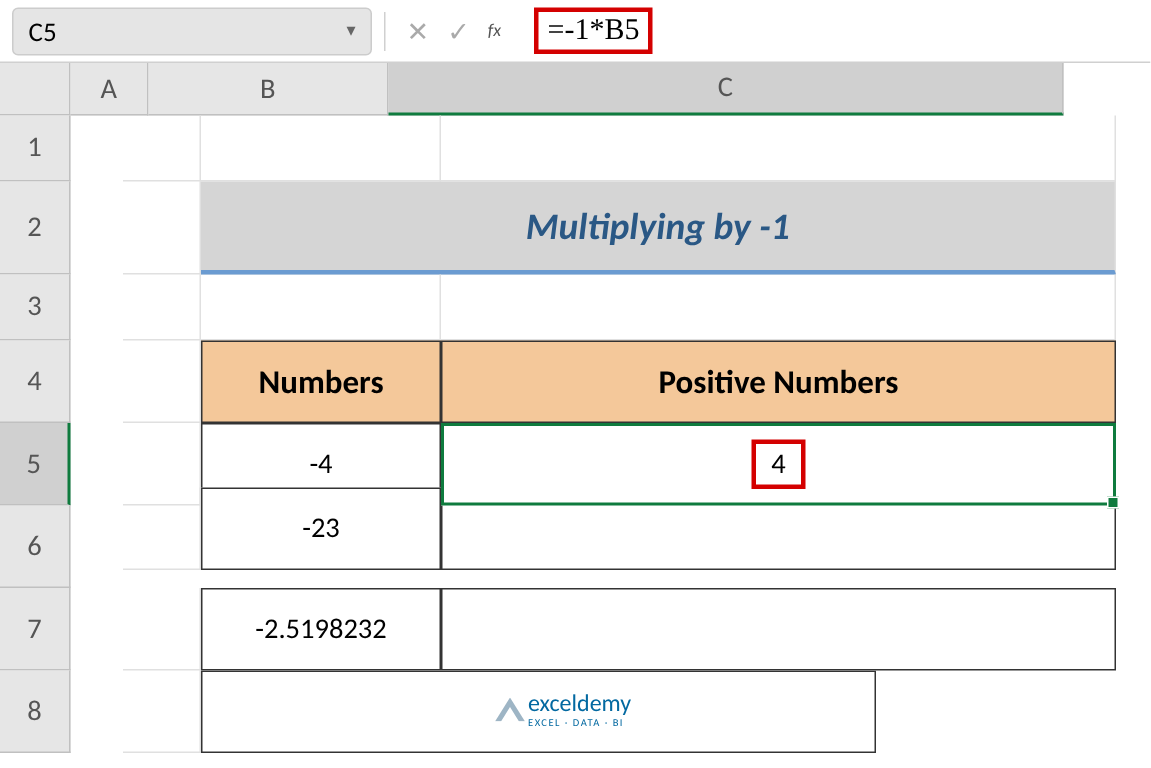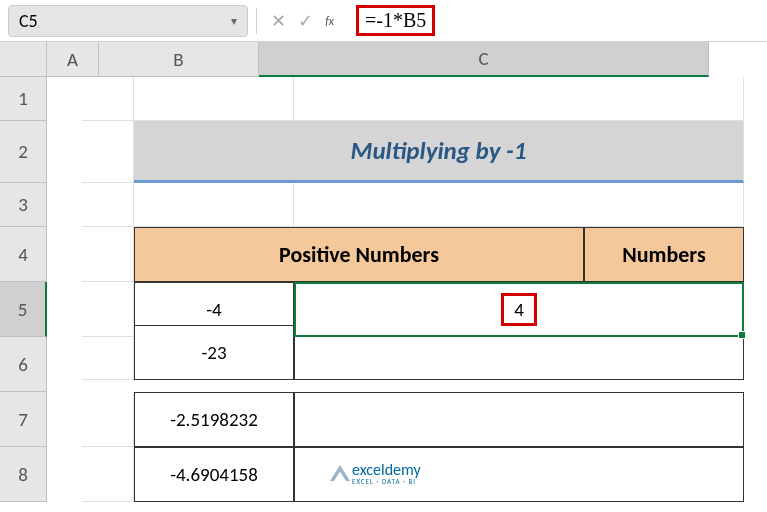--- a/index.html
+++ b/index.html
@@ -103,25 +103,25 @@
       </div>
 
       <div class="grid-row" style="top:106px">
         <div class="cell" style="width:52px;height:44px"></div>
         <div class="cell" style="width:160px;height:44px"></div>
         <div class="cell" style="width:450px;height:44px"></div>
       </div>
 
       <div class="grid-row" style="top:150px">
         <div class="cell" style="width:52px;height:55px"></div>
+        <div class="cell tbl-header" style="width:160px;height:55px">
+          <span>Numbers</span>
+        </div>
         <div class="cell tbl-header" style="width:450px;height:55px">
           <span>Positive Numbers</span>
-        </div>
-        <div class="cell tbl-header" style="width:160px;height:55px">
-          <span>Numbers</span>
         </div>
       </div>
 
       <div class="grid-row" style="top:205px">
         <div class="cell" style="width:52px;height:55px"></div>
         <div class="cell tbl-cell" style="width:160px;height:55px">
           <span>-4</span>
         </div>
         <div class="cell tbl-cell selected-cell" style="width:450px;height:55px">
           <span class="result-highlight">4</span>
@@ -140,23 +140,20 @@
       <div class="grid-row" style="top:315px">
         <div class="cell" style="width:52px;height:55px"></div>
         <div class="cell tbl-cell" style="width:160px;height:55px">
           <span>-2.5198232</span>
         </div>
         <div class="cell tbl-cell" style="width:450px;height:55px"></div>
       </div>
 
       <div class="grid-row" style="top:370px">
         <div class="cell" style="width:52px;height:55px"></div>
-        <div class="cell tbl-cell" style="width:160px;height:55px">
-          <span>-4.6904158</span>
-        </div>
         <div class="cell tbl-cell" style="width:450px;height:55px"></div>
       </div>
     </div>
   </div>
 </div>
 
 <div class="watermark">
   <div class="wm-logo"></div>
   <div>
     <div class="wm-text">exceldemy</div>

